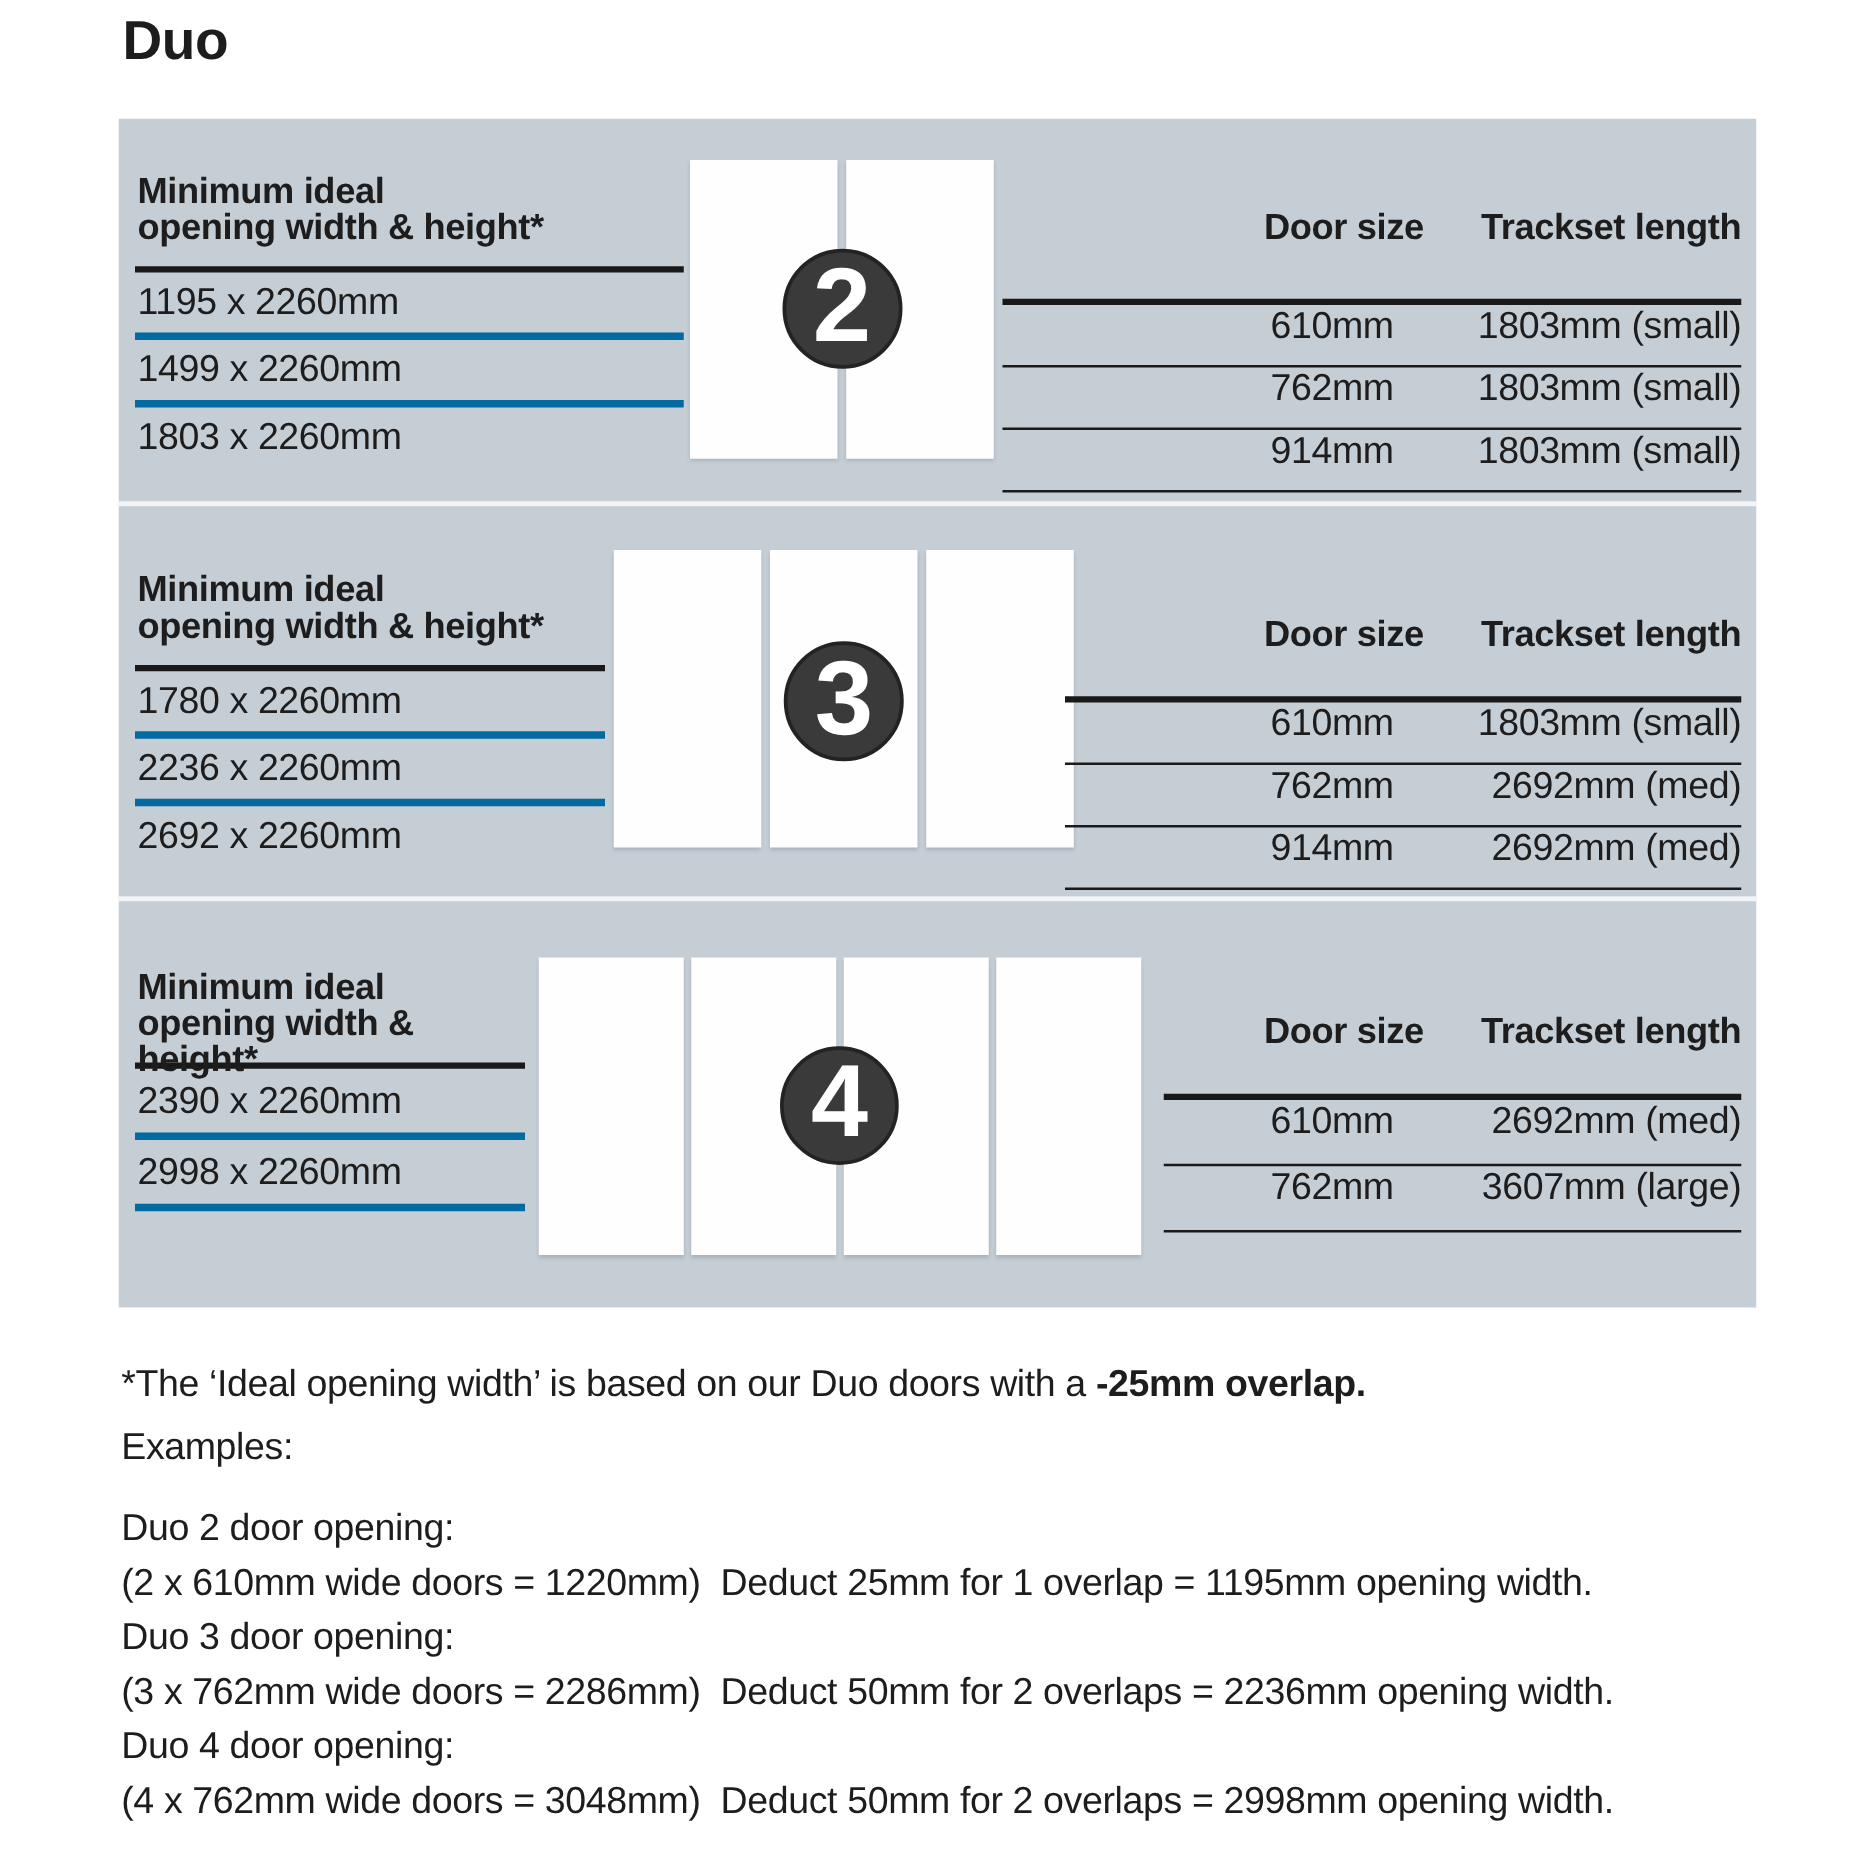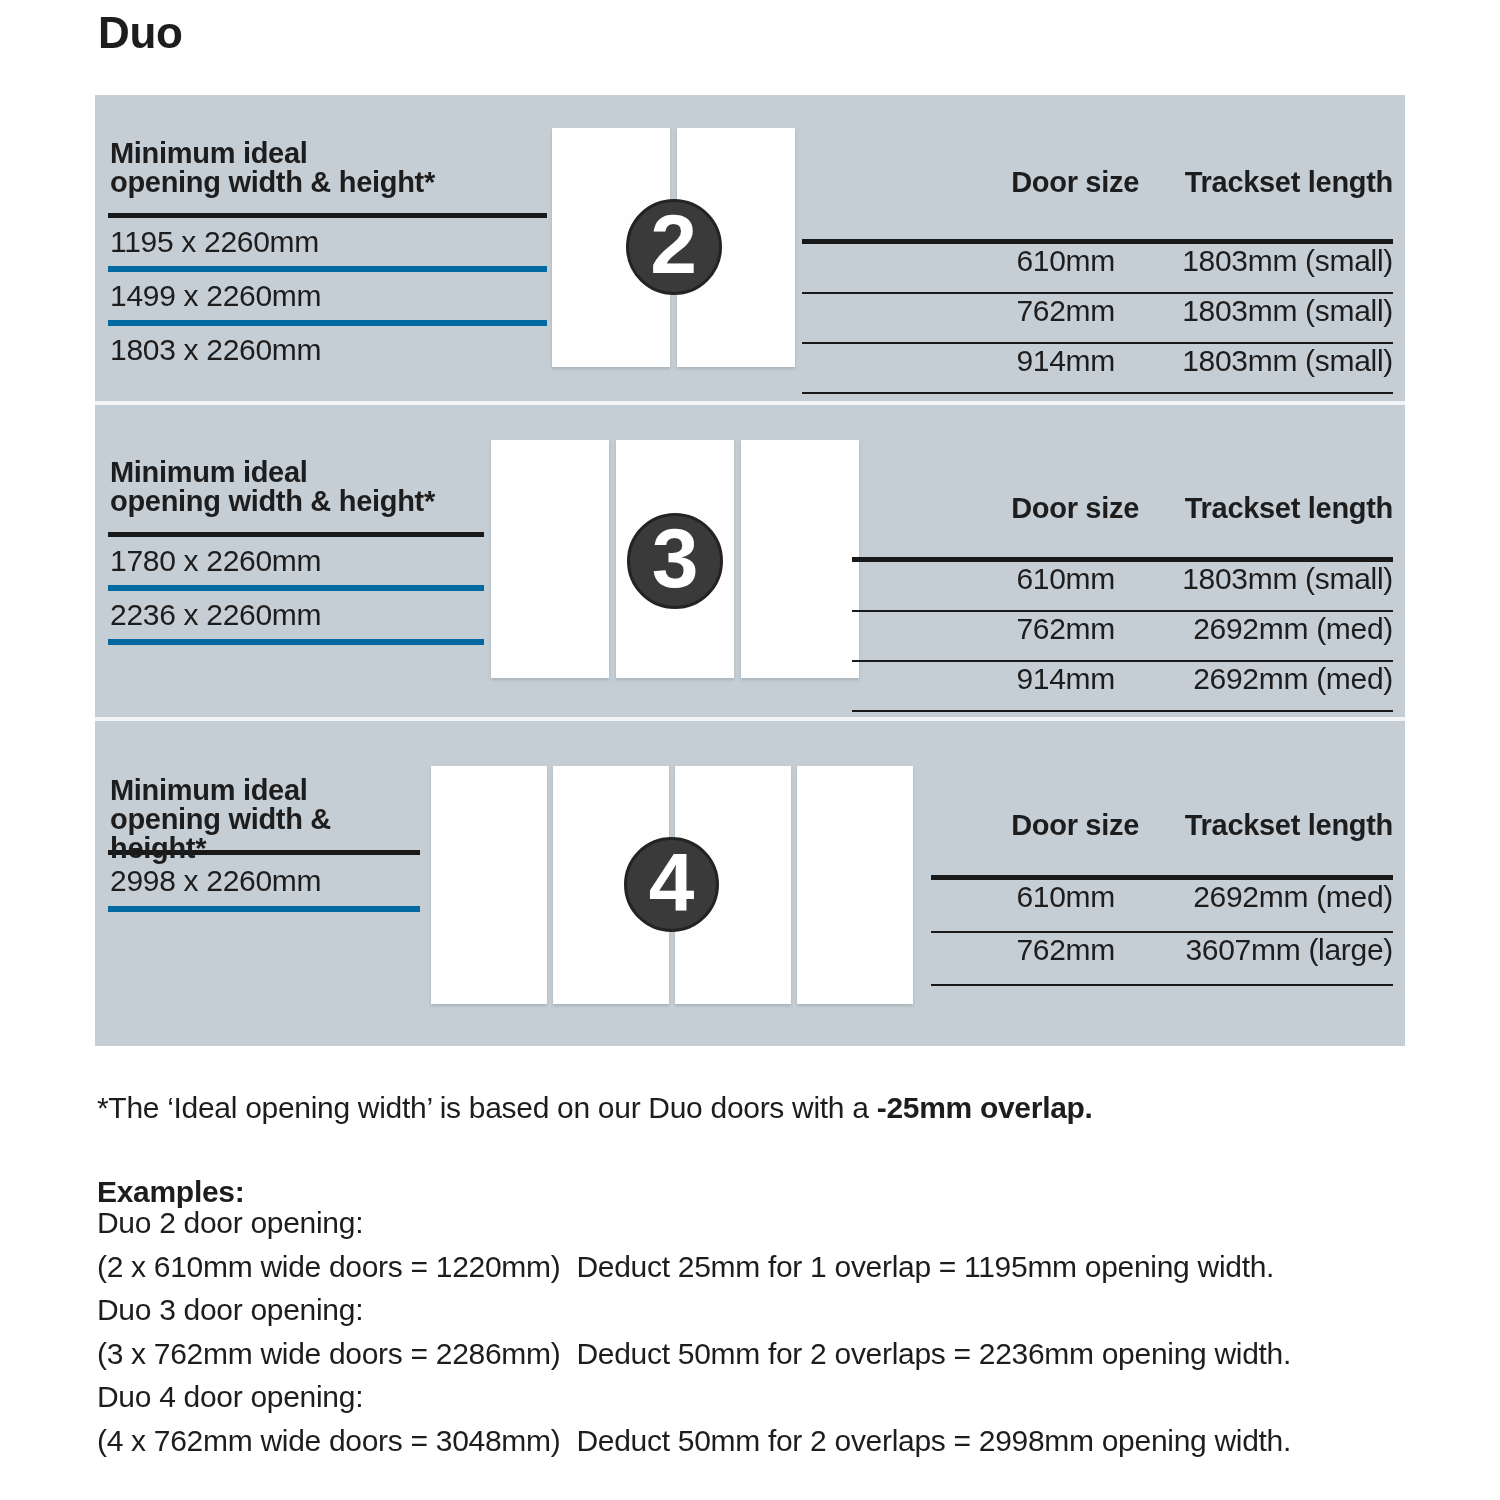--- a/index.html
+++ b/index.html
@@ -56,21 +56,21 @@
   .s3-rtab .rule-thick{margin-top:32px;}
   .rrow{display:flex;height:48px;align-items:flex-start;font-size:30px;
         border-bottom:2px solid #1a1a1a;}
   .s3-rtab .rrow{height:51px;}
   .c1{flex:1;text-align:right;padding-right:44px;}
   .c2{width:234px;text-align:right;}
 
   
   .footnote{position:absolute;left:97px;top:1091px;font-size:30px;line-height:34px;white-space:pre-wrap;}
   .footnote b{font-weight:700;}
-  .examples-heading{position:absolute;left:97px;top:1175px;font-size:30px;font-weight:700;}
+  .examples-heading{position:absolute;left:97px;top:1141px;font-size:30px;font-weight:400;}
   .examples{position:absolute;left:97px;top:1201px;width:1330px;}
   .examples p{margin:0;font-size:30px;line-height:43.5px;white-space:pre-wrap;}
 </style>
 </head>
 <body>
 
 <div class="page">
 
   <div class="title">Duo</div>
 
@@ -116,20 +116,21 @@
     <div class="divider d1"></div>
 
     <div class="ltab s2-ltab">
       <div class="lhead">
         <div>Minimum ideal</div>
         <div>opening width &amp; height*</div>
       </div>
       <div class="rule-thick"></div>
       <div class="lrow">1780 x 2260mm</div>
       <div class="lrow">2236 x 2260mm</div>
+      <div class="lrow no-b">2692 x 2260mm</div>
     </div>
 
     <div class="doors s2-doors">
       <div class="door" style="left:0"></div>
       <div class="door" style="left:125px"></div>
       <div class="door" style="left:250px"></div>
       <div class="badge">3</div>
     </div>
 
     <div class="rtab s2-rtab">
@@ -153,20 +154,21 @@
     </div>
 
     <div class="divider d2"></div>
 
     <div class="ltab s3-ltab">
       <div class="lhead">
         <div>Minimum ideal</div>
         <div>opening width &amp; height*</div>
       </div>
       <div class="rule-thick"></div>
+      <div class="lrow">2390 x 2260mm</div>
       <div class="lrow">2998 x 2260mm</div>
     </div>
 
     <div class="doors s3-doors">
       <div class="door" style="left:0"></div>
       <div class="door" style="left:122px"></div>
       <div class="door" style="left:244px"></div>
       <div class="door" style="left:366px"></div>
       <div class="badge">4</div>
     </div>

